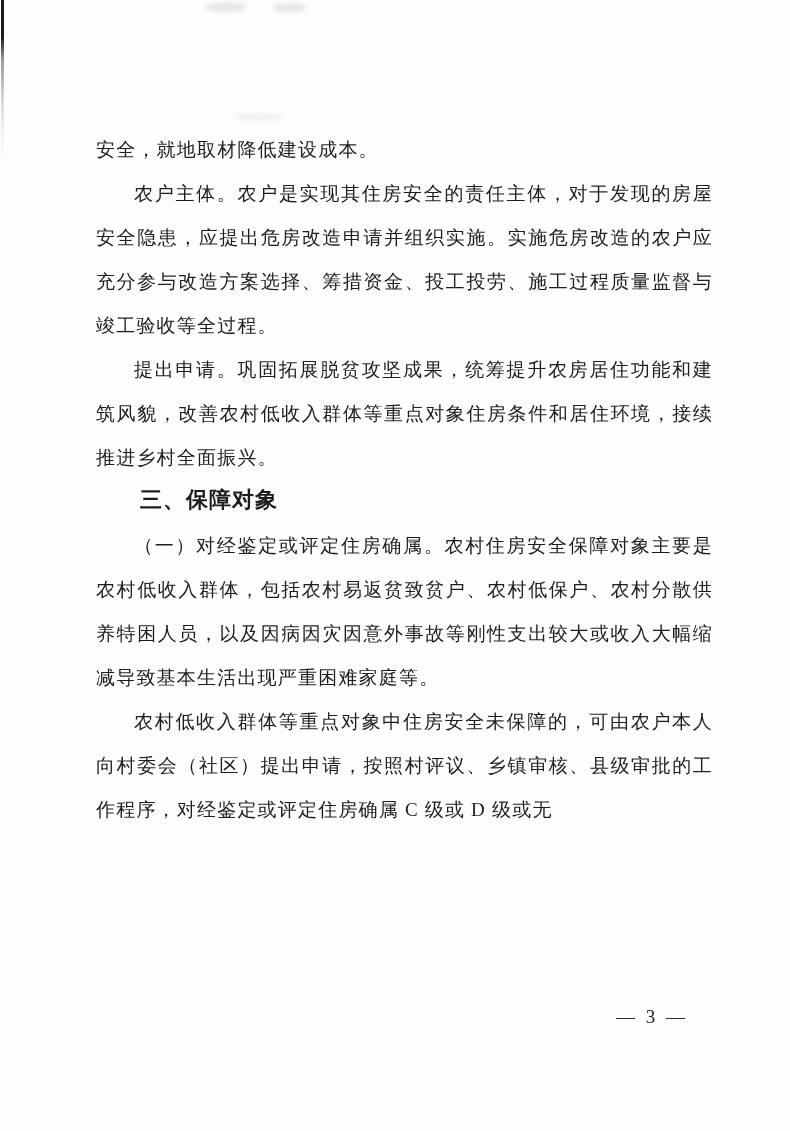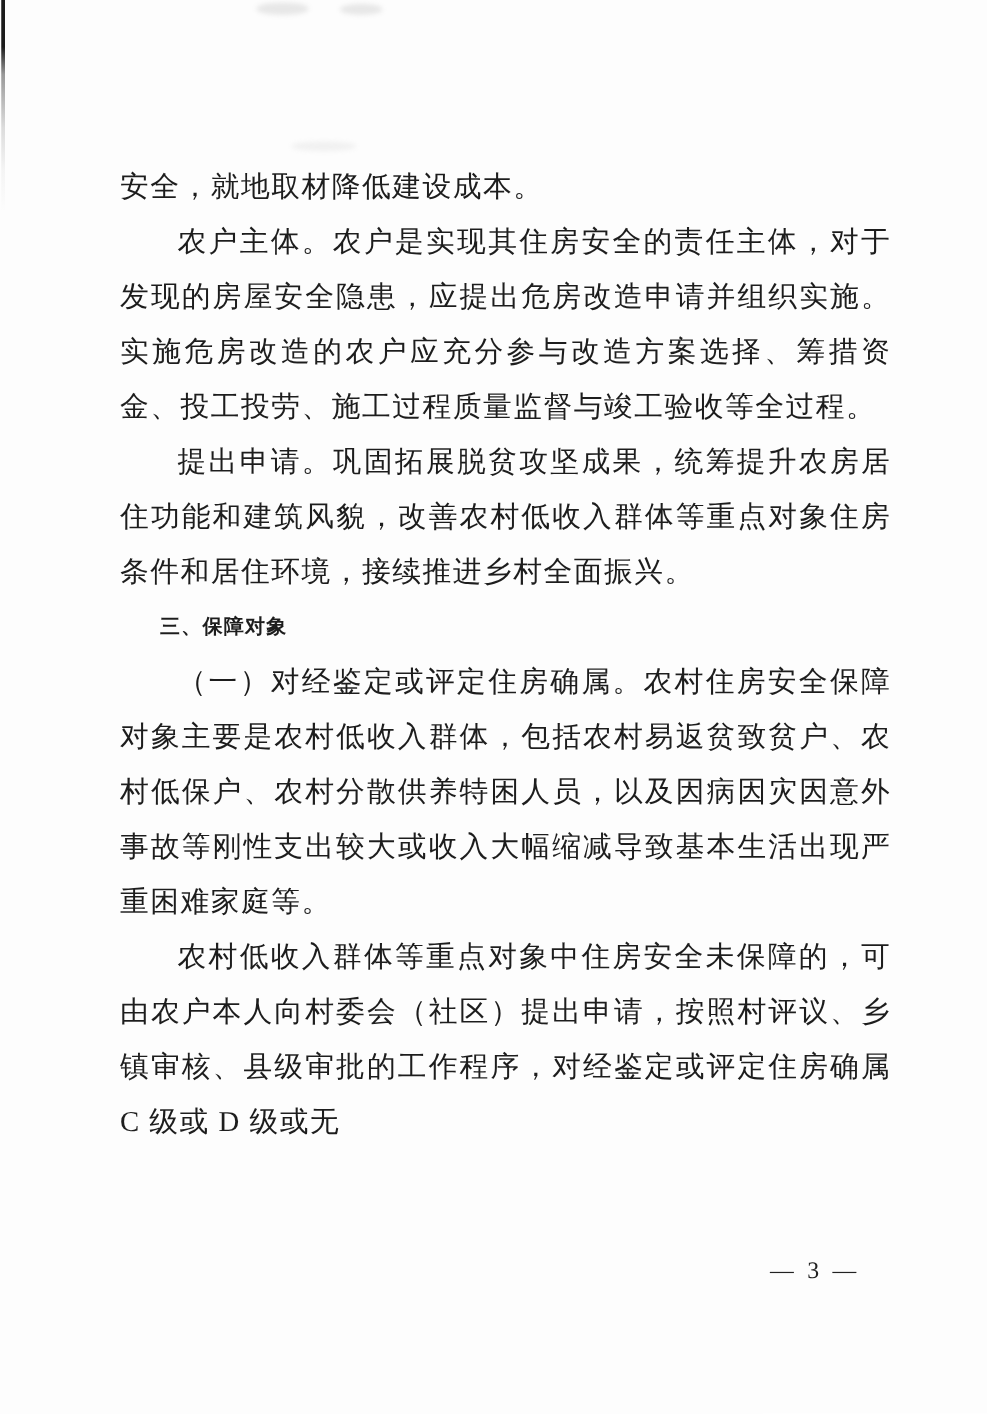--- a/index.html
+++ b/index.html
@@ -42,36 +42,36 @@
   .smudge-3 { left: 233px; top: 113px; width: 52px; height: 8px; opacity: 0.12; }
 
   .doc-body {
     position: absolute;
     left: 96px;
     top: 128px;
     width: 617px;
   }
   .doc-para {
     margin: 0;
-    font-size: 23px;
+    font-size: 19px;
     line-height: 44px;
     letter-spacing: 1.2px;
     text-align: justify;
     text-justify: inter-character;
   }
   .doc-para.indent { text-indent: 2em; }
   .doc-para .lead { font-weight: normal; }
   .doc-heading {
     margin: 0;
-    font-size: 16px;
+    font-size: 22px;
     line-height: 44px;
     letter-spacing: 1px;
     font-weight: bold;
     text-indent: 2em;
-    font-family: Liberation Serif, serif;
+    font-family: Liberation Mono, monospace;
   }
   .page-number {
     position: absolute;
     top: 1006px;
     right: 102px;
     font-size: 19px;
     letter-spacing: 3px;
     white-space: nowrap;
     color: #222222;
   }

